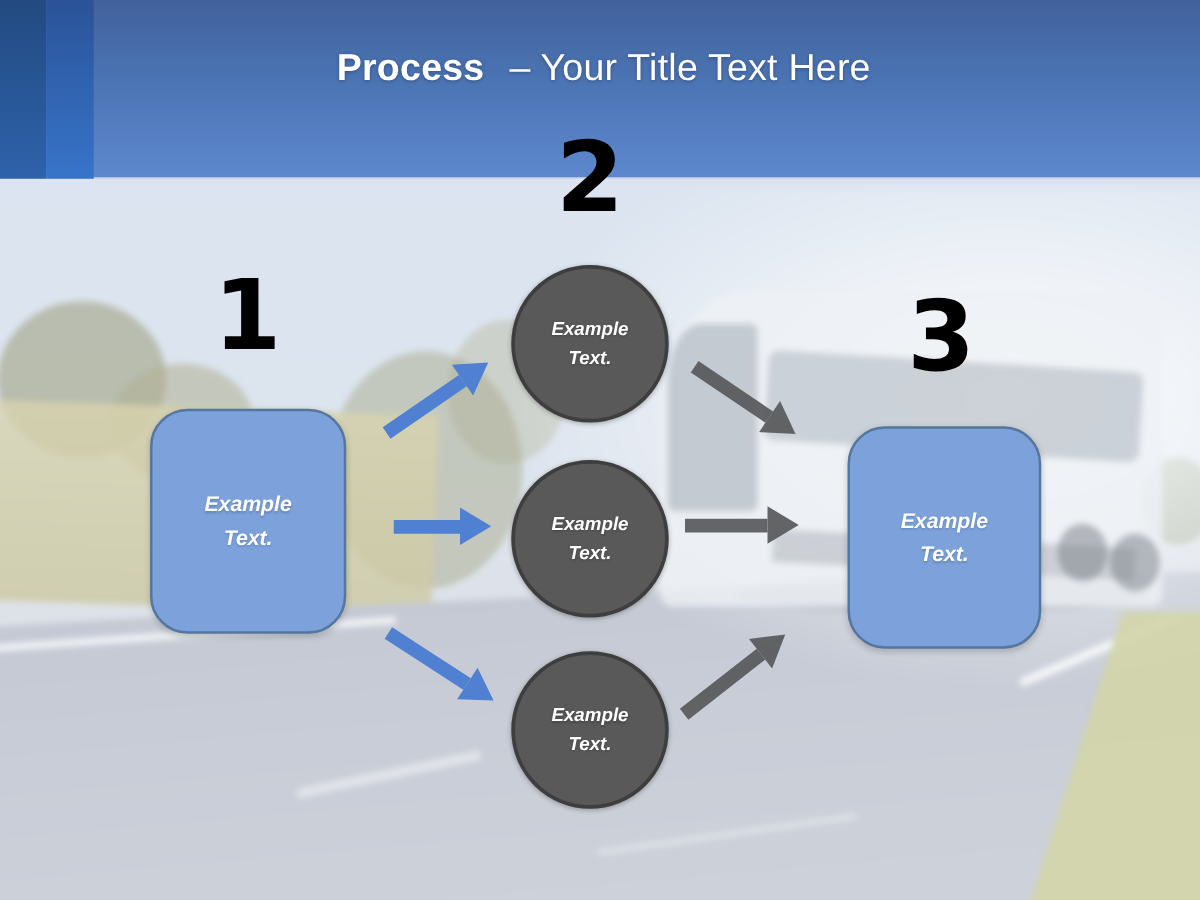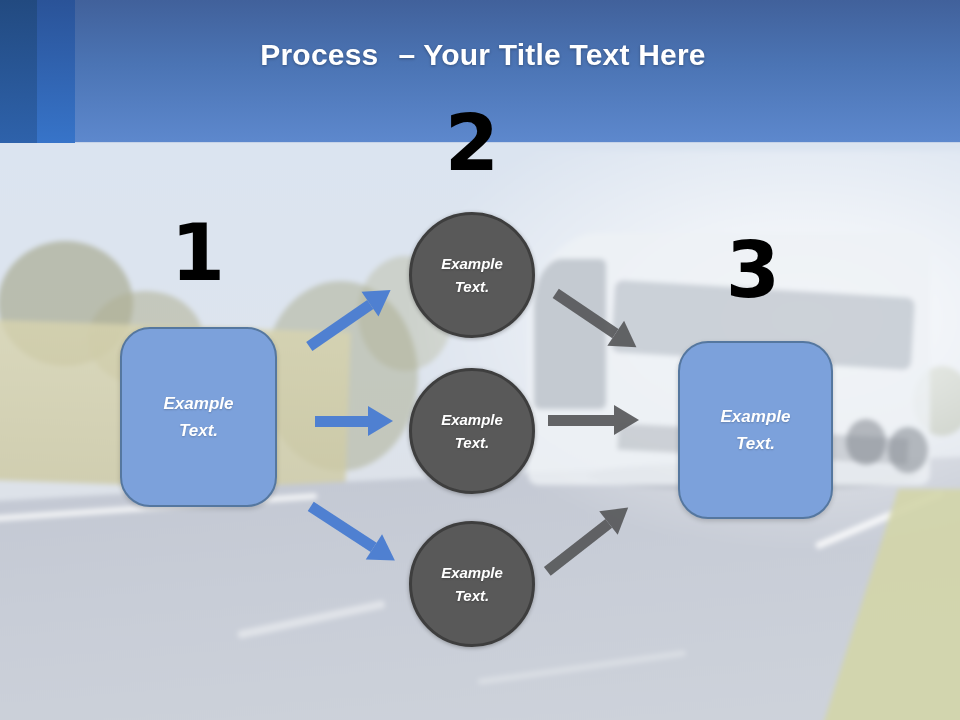--- a/index.html
+++ b/index.html
@@ -51,21 +51,21 @@
     background:linear-gradient(180deg,#41619b 0%,#4b74b4 45%,#5d88cd 100%);
     border-bottom:1px solid #c6d3e8;}
   .stripe1{position:absolute;left:0;top:0;width:37px;height:143px;
     background:linear-gradient(180deg,#224a80 0%,#2e62ab 100%);}
   .stripe2{position:absolute;left:37px;top:0;width:38px;height:143px;
     background:linear-gradient(180deg,#2a5398 0%,#3774c9 100%);}
   .title-row{position:absolute;left:0;top:0;width:960px;height:110px;
     display:flex;align-items:center;justify-content:center;padding-left:6px;
     color:#ffffff;font-size:30px;text-shadow:0 1px 3px rgba(0,0,0,.3);letter-spacing:.2px;}
   .title-bold{font-weight:700;}
-  .title-rest{font-weight:700;margin-left:20px;}
+  .title-rest{font-weight:400;margin-left:20px;}
 
   
   .big-number{position:absolute;width:90px;height:82px;line-height:82px;text-align:center;
     font-family:"DejaVu Sans",sans-serif;font-size:78px;font-weight:700;color:#000;}
   .n1{left:153px;top:212px;}
   .n2{left:427px;top:102px;}
   .n3{left:708px;top:229px;}
 
   .step-rect{position:absolute;border-radius:30px;background:#7ca1db;border:2px solid #55779f;
     box-shadow:0 2px 5px rgba(0,0,0,.18);

